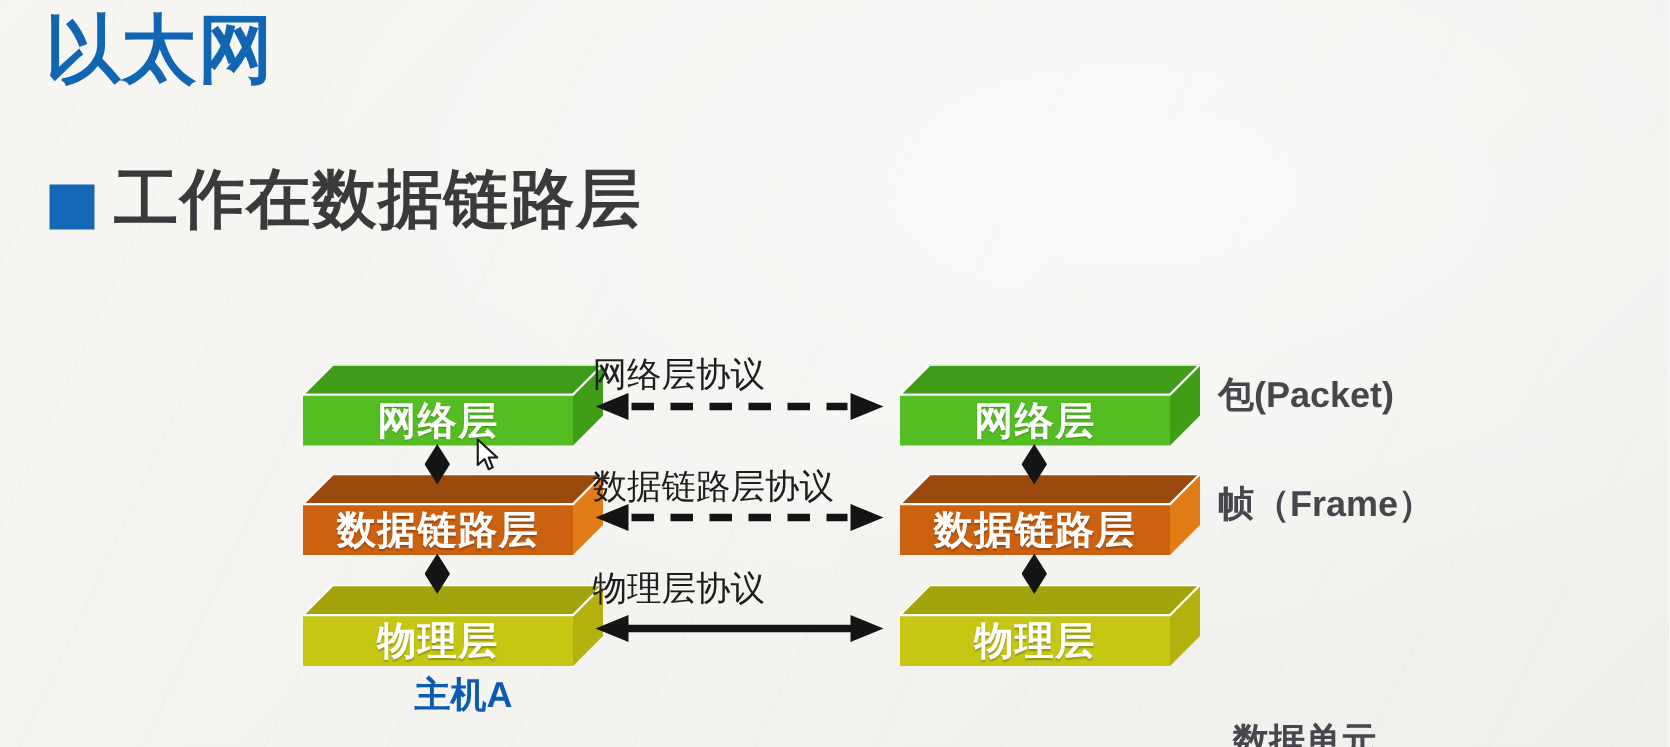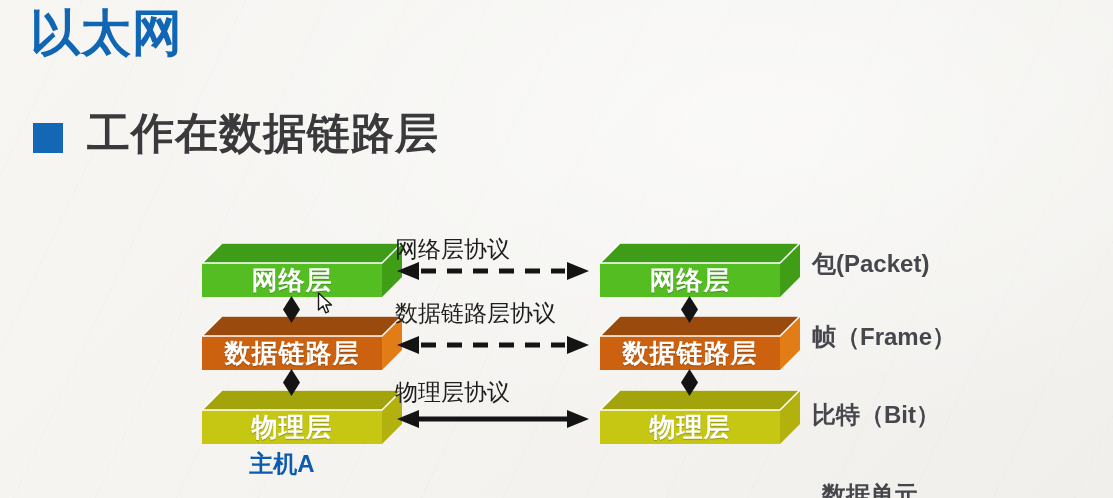--- a/index.html
+++ b/index.html
@@ -14,21 +14,21 @@
       linear-gradient(135deg,#f7f6f3 0%,#f4f3f0 55%,#f0efeb 100%);
   }
   .title{
     position:absolute;left:30px;top:2px;
     font-size:50px;line-height:62px;font-weight:bold;
     letter-spacing:1px;
   }
   .heading{position:absolute;left:33px;top:104px;display:flex;align-items:center;}
   .bullet{display:inline-block;width:30px;height:30px;margin-top:10px;}
   .heading-text{
-    margin-left:24px;
+    margin-left:13px;
     font-size:43px;line-height:58px;font-weight:bold;
     letter-spacing:1px;
   }
   .box{position:absolute;width:200px;height:56px;padding-left:12px;}
   .box svg{position:absolute;left:0;top:0;}
   .box-label{
     position:absolute;left:0;top:20px;width:180px;height:34px;
     line-height:34px;text-align:center;
     font-size:26px;font-weight:bold;color:#ffffff;
     text-shadow:0 1px 1px rgba(0,0,0,0.25);
@@ -121,43 +121,42 @@
     </svg>
     <span class="box-label">物理层</span>
   </div>
 
   <div class="diamond" style="left:283px;top:296px"></div>
   <div class="diamond" style="left:283px;top:369px"></div>
   <div class="diamond" style="left:681px;top:296px"></div>
   <div class="diamond" style="left:681px;top:369px"></div>
 
   <div class="proto-label" style="top:237px">网络层协议</div>
-  <div class="proto-label" style="top:301px">数据链路层协议</div>
+  <div class="proto-label" style="top:312px">数据链路层协议</div>
   <div class="proto-label" style="top:380px">物理层协议</div>
 
   <svg class="arrow" style="left:395px;top:256px" width="196" height="30">
     <line x1="26" y1="15" x2="170" y2="15" stroke="#141414" stroke-width="5" stroke-dasharray="15 11"></line>
     <polygon points="2,15 24,6 24,24" fill="#141414"></polygon>
     <polygon points="194,15 172,6 172,24" fill="#141414"></polygon>
   </svg>
   <svg class="arrow" style="left:395px;top:330px" width="196" height="30">
     <line x1="26" y1="15" x2="170" y2="15" stroke="#141414" stroke-width="5" stroke-dasharray="15 11"></line>
     <polygon points="2,15 24,6 24,24" fill="#141414"></polygon>
     <polygon points="194,15 172,6 172,24" fill="#141414"></polygon>
   </svg>
   <svg class="arrow" style="left:395px;top:404px" width="196" height="30">
     <line x1="18" y1="15" x2="178" y2="15" stroke="#141414" stroke-width="5"></line>
     <polygon points="2,15 24,6 24,24" fill="#141414"></polygon>
     <polygon points="194,15 172,6 172,24" fill="#141414"></polygon>
   </svg>
 
   <div class="unit-label" style="top:324px">帧（Frame）</div>
   <div class="unit-label" style="top:251px">包(Packet)</div>
-  <div class="unit-label" style="top:402px">比特（Bit）</div>
   <div class="unit-label" style="left:822px;top:482px">数据单元</div>
 
-  <div class="host-label" style="left:192px;top:451px;color:#0b5cb0">主机A</div>
+  <div class="host-label" style="left:219px;top:451px;color:#0b5cb0">主机A</div>
 
   <svg class="cursor" style="left:317px;top:292px" width="18" height="24" viewBox="0 0 18 24">
     <polygon points="1.5,1 1.5,18 6,14 8.7,20.8 11.5,19.6 8.8,13 14.5,13" fill="#ffffff" stroke="#1a1a1a" stroke-width="1.4" stroke-linejoin="round"></polygon>
   </svg>
 
 </div>
 
 </body></html>

